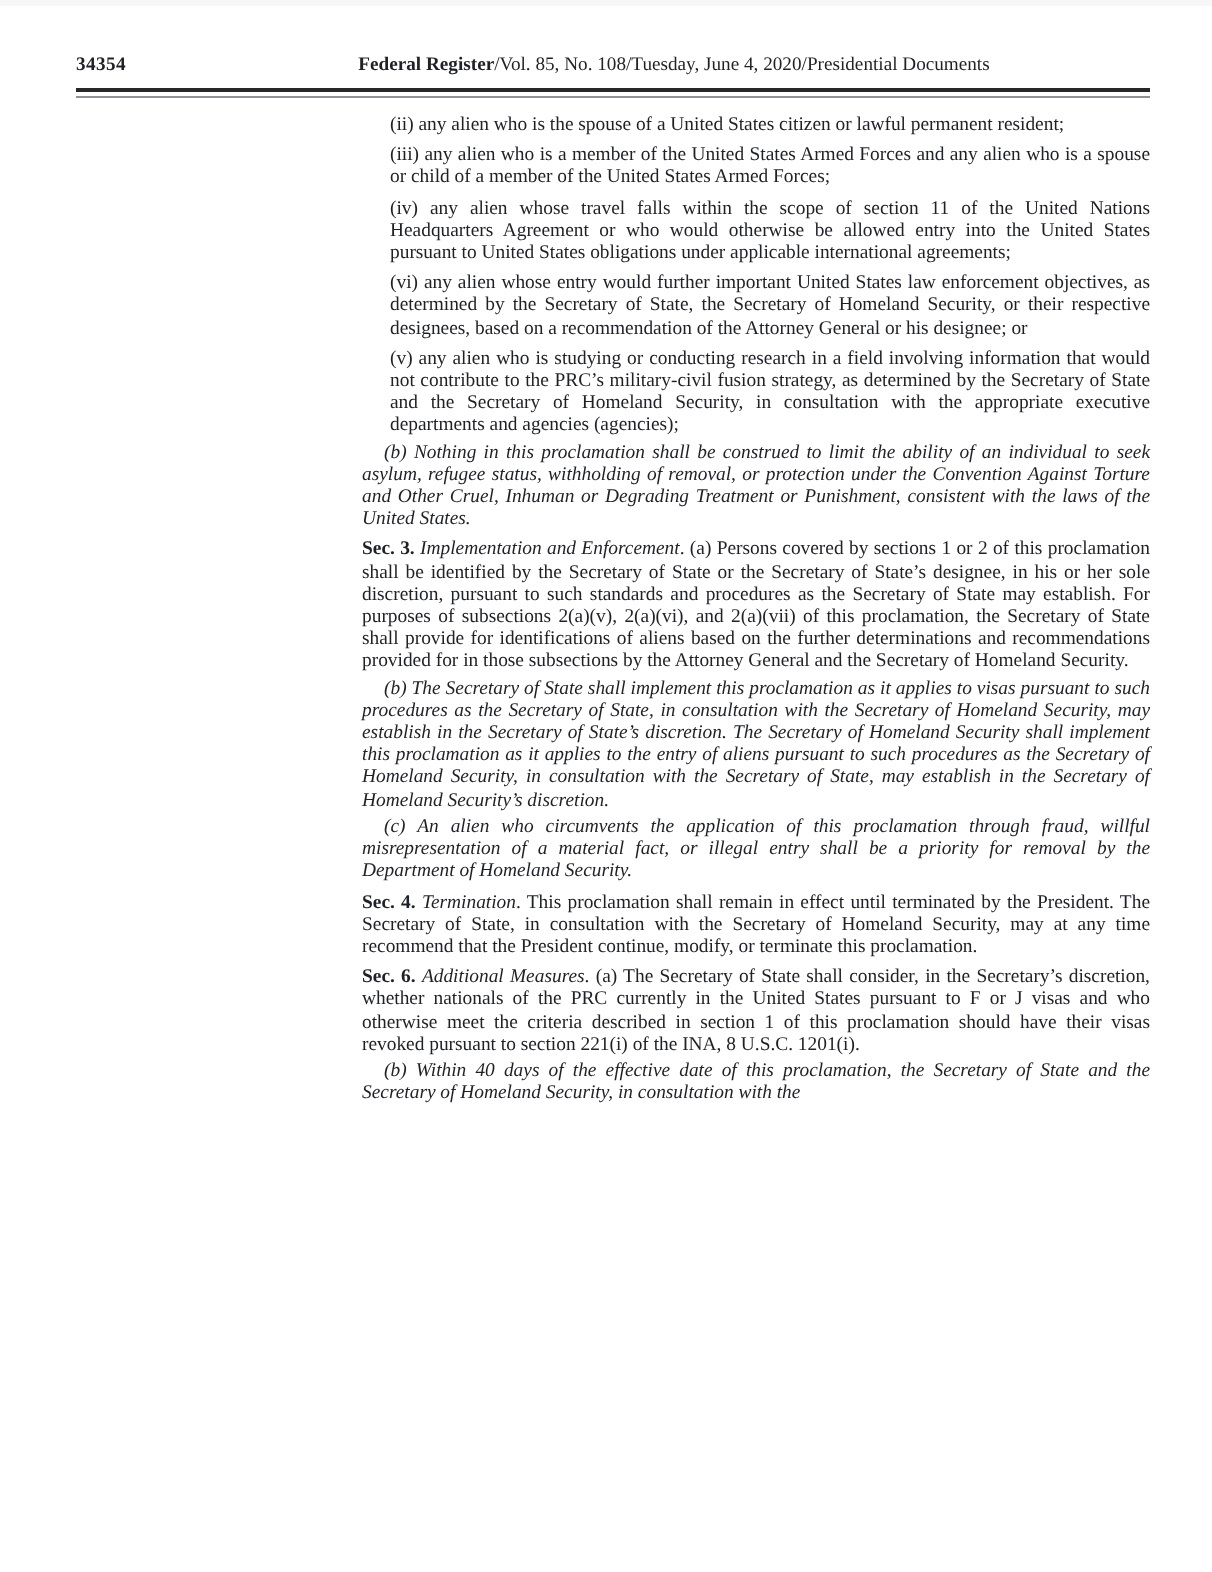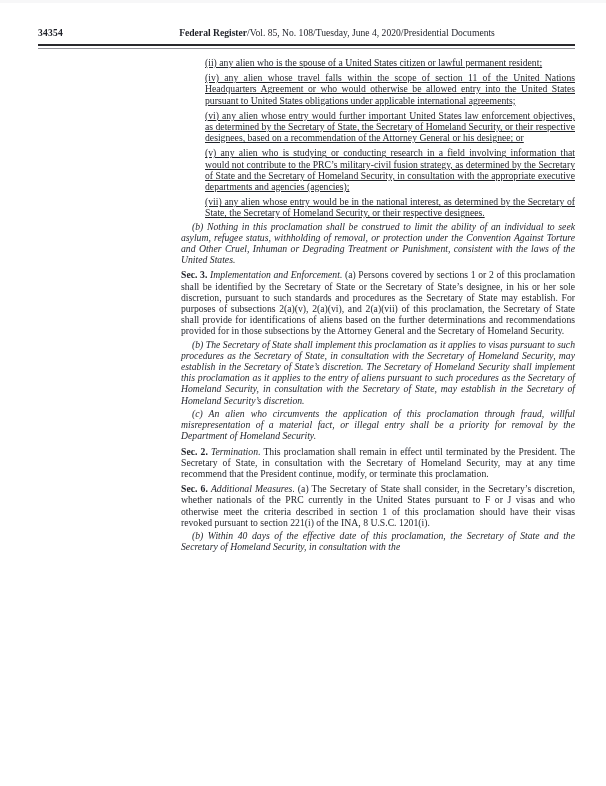--- a/index.html
+++ b/index.html
@@ -63,23 +63,22 @@
     left: 181px;
     width: 394px;
     font-size: 9.7px;
     line-height: 11.2px;
   }
   .pg {
     margin: 0;
     text-align: justify;
   }
   .pg.item {
-    margin-left: 24px;
+    margin-left: 14px;
     margin-top: 4px;
-    text-decoration: underline;
   }
   .pg.para {
     text-indent: 11px;
     margin-top: 2px;
     font-style: italic;
   }
   .pg.sec {
     margin-top: 4px;
   }
   .seg-bold { font-weight: bold; }
@@ -93,25 +92,25 @@
 
   <div class="page-header">
     <span class="page-number">34354</span>
     <span class="header-title"><span class="journal-name">Federal Register</span><span>/Vol. 85, No. 108/Tuesday, June 4, 2020/Presidential Documents</span></span>
   </div>
 
   <div class="header-rule"></div>
 
   <div class="doc-body">
       <p class="pg item"><span>(ii) any alien who is the spouse of a United States citizen or lawful permanent resident;</span></p>
+      <p class="pg item"><span>(iii) any alien who is a member of the United States Armed Forces and any alien who is a spouse or child of a member of the United States Armed Forces;</span></p>
       <p class="pg item"><span>(iv) any alien whose travel falls within the scope of section 11 of the United Nations Headquarters Agreement or who would otherwise be allowed entry into the United States pursuant to United States obligations under applicable international agreements;</span></p>
       <p class="pg item"><span>(vi) any alien whose entry would further important United States law enforcement objectives, as determined by the Secretary of State, the Secretary of Homeland Security, or their respective designees, based on a recommendation of the Attorney General or his designee; or</span></p>
       <p class="pg item"><span>(v) any alien who is studying or conducting research in a field involving information that would not contribute to the PRC’s military-civil fusion strategy, as determined by the Secretary of State and the Secretary of Homeland Security, in consultation with the appropriate executive departments and agencies (agencies);</span></p>
-      <p class="pg item"><span>(vii) any alien whose entry would be in the national interest, as determined by the Secretary of State, the Secretary of Homeland Security, or their respective designees.</span></p>
       <p class="pg para"><span>(b) Nothing in this proclamation shall be construed to limit the ability of an individual to seek asylum, refugee status, withholding of removal, or protection under the Convention Against Torture and Other Cruel, Inhuman or Degrading Treatment or Punishment, consistent with the laws of the United States.</span></p>
       <p class="pg sec"><span class="seg-bold">Sec. 3.</span><span> </span><span class="seg-italic">Implementation and Enforcement</span><span>. (a) Persons covered by sections 1 or 2 of this proclamation shall be identified by the Secretary of State or the Secretary of State’s designee, in his or her sole discretion, pursuant to such standards and procedures as the Secretary of State may establish. For purposes of subsections 2(a)(v), 2(a)(vi), and 2(a)(vii) of this proclamation, the Secretary of State shall provide for identifications of aliens based on the further determinations and recommendations provided for in those subsections by the Attorney General and the Secretary of Homeland Security.</span></p>
       <p class="pg para"><span>(b) The Secretary of State shall implement this proclamation as it applies to visas pursuant to such procedures as the Secretary of State, in consultation with the Secretary of Homeland Security, may establish in the Secretary of State’s discretion. The Secretary of Homeland Security shall implement this proclamation as it applies to the entry of aliens pursuant to such procedures as the Secretary of Homeland Security, in consultation with the Secretary of State, may establish in the Secretary of Homeland Security’s discretion.</span></p>
       <p class="pg para"><span>(c) An alien who circumvents the application of this proclamation through fraud, willful misrepresentation of a material fact, or illegal entry shall be a priority for removal by the Department of Homeland Security.</span></p>
-      <p class="pg sec"><span class="seg-bold">Sec. 2.</span><span> </span><span class="seg-italic">Termination</span><span>. This proclamation shall remain in effect until terminated by the President. The Secretary of State, in consultation with the Secretary of Homeland Security, may at any time recommend that the President continue, modify, or terminate this proclamation.</span></p>
+      <p class="pg sec"><span class="seg-bold">Sec. 4.</span><span> </span><span class="seg-italic">Termination</span><span>. This proclamation shall remain in effect until terminated by the President. The Secretary of State, in consultation with the Secretary of Homeland Security, may at any time recommend that the President continue, modify, or terminate this proclamation.</span></p>
       <p class="pg sec"><span class="seg-bold">Sec. 6.</span><span> </span><span class="seg-italic">Additional Measures</span><span>. (a) The Secretary of State shall consider, in the Secretary’s discretion, whether nationals of the PRC currently in the United States pursuant to F or J visas and who otherwise meet the criteria described in section 1 of this proclamation should have their visas revoked pursuant to section 221(i) of the INA, 8 U.S.C. 1201(i).</span></p>
       <p class="pg para"><span>(b) Within 40 days of the effective date of this proclamation, the Secretary of State and the Secretary of Homeland Security, in consultation with the</span></p>
     </div>
 </div>
 
 </body></html>

